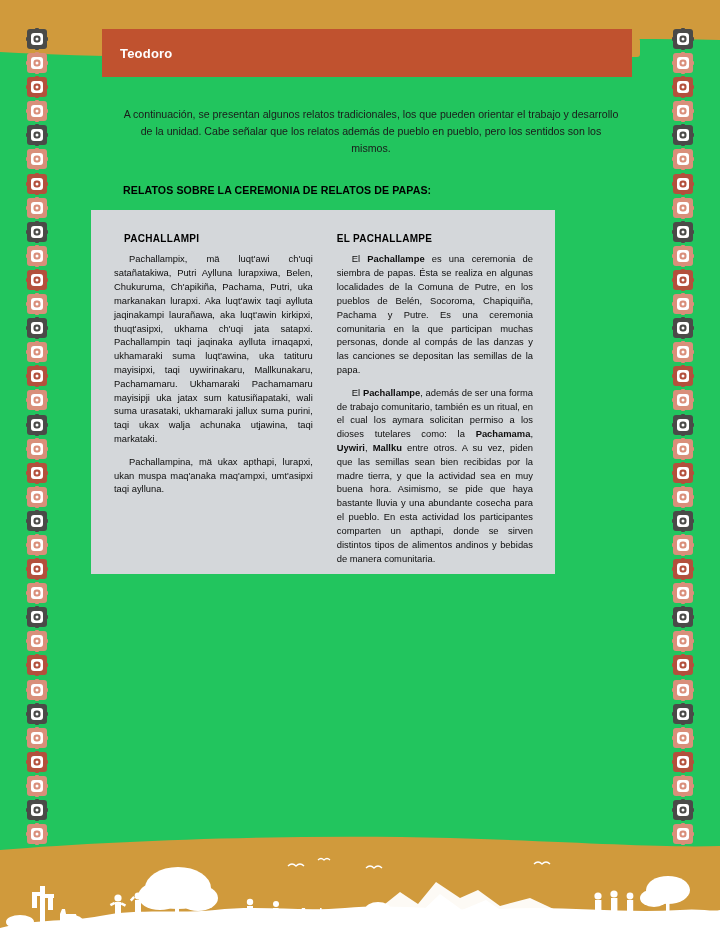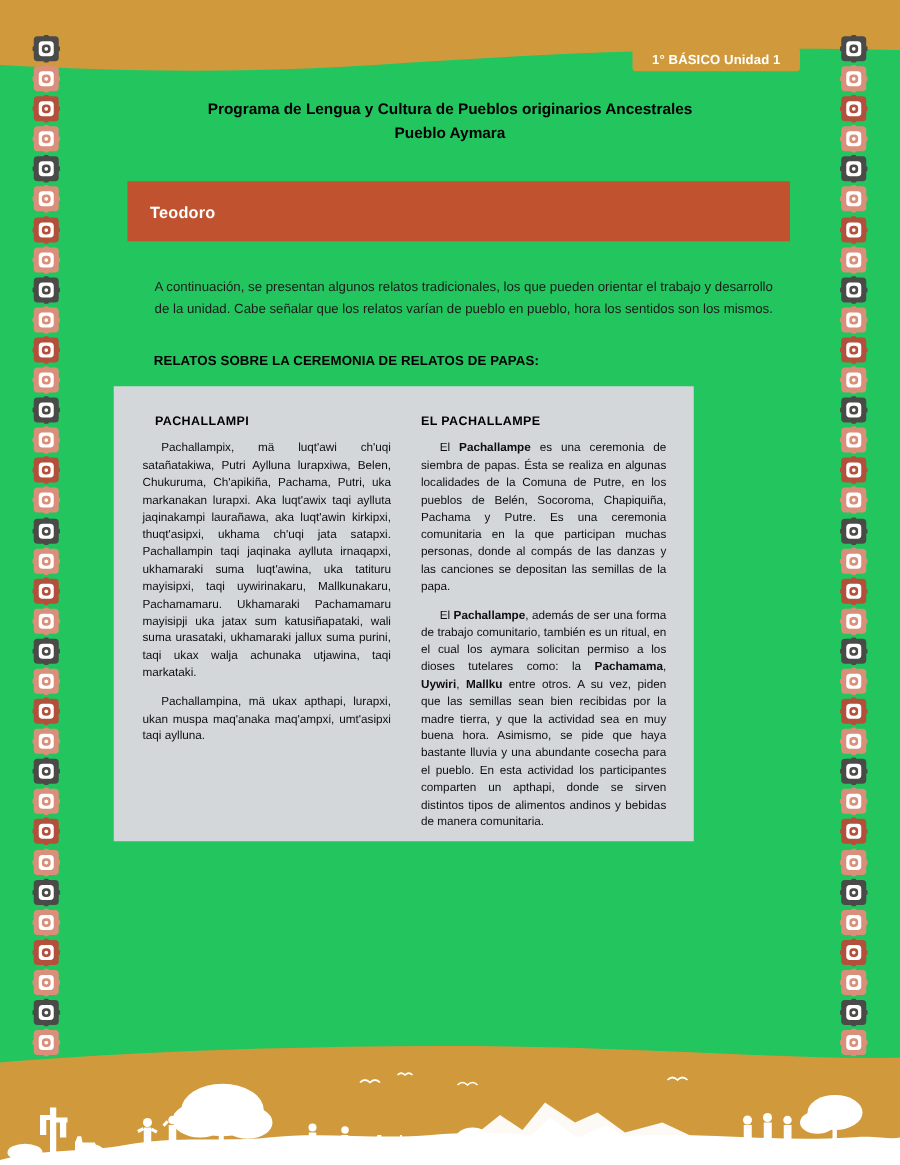--- a/index.html
+++ b/index.html
@@ -901,30 +901,26 @@
         <div class="spoke sp4" style="background: rgb(217, 143, 122);"></div>
         <div class="ring m-outer" style="background: rgb(217, 143, 122);"></div>
         <div class="ring m-mid"></div>
         <div class="ring m-in" style="background: rgb(217, 143, 122);"></div>
         <div class="ring m-core"></div>
       </div>
     </div>
 
   <div class="content">
 
-    <div class="doc-title">
-      <div>Programa de Lengua y Cultura de Pueblos originarios Ancestrales</div>
-      <div>Pueblo Aymara</div>
-    </div>
 
     <div class="section-bar">
       <span class="section-bar-label">Teodoro</span>
     </div>
 
-    <div class="intro-para">A continuación, se presentan algunos relatos tradicionales, los que pueden orientar el trabajo y desarrollo de la unidad. Cabe señalar que los relatos varían de pueblo en pueblo, hora los sentidos son los mismos.</div>
+    <div class="intro-para">A continuación, se presentan algunos relatos tradicionales, los que pueden orientar el trabajo y desarrollo de la unidad. Cabe señalar que los relatos además de pueblo en pueblo, pero los sentidos son los mismos.</div>
 
     <div class="relatos-heading">RELATOS SOBRE LA CEREMONIA DE RELATOS DE PAPAS:</div>
 
     <div class="story-box">
       <div class="story-cols">
 
         <div class="story-col left">
           <div class="story-title indent">PACHALLAMPI</div>
           <div class="story-p">Pachallampix, mä luqt'awi ch'uqi satañatakiwa, Putri Aylluna lurapxiwa, Belen, Chukuruma, Ch'apikiña, Pachama, Putri, uka markanakan lurapxi. Aka luqt'awix taqi aylluta jaqinakampi laurañawa, aka luqt'awin kirkipxi, thuqt'asipxi, ukhama ch'uqi jata satapxi. Pachallampin taqi jaqinaka aylluta irnaqapxi, ukhamaraki suma luqt'awina, uka tatituru mayisipxi, taqi uywirinakaru, Mallkunakaru, Pachamamaru. Ukhamaraki Pachamamaru mayisipji uka jatax sum katusiñapataki, wali suma urasataki, ukhamaraki jallux suma purini, taqi ukax walja achunaka utjawina, taqi markataki.</div>
           <div class="story-p">Pachallampina, mä ukax apthapi, lurapxi, ukan muspa maq'anaka maq'ampxi, umt'asipxi taqi aylluna.</div>

